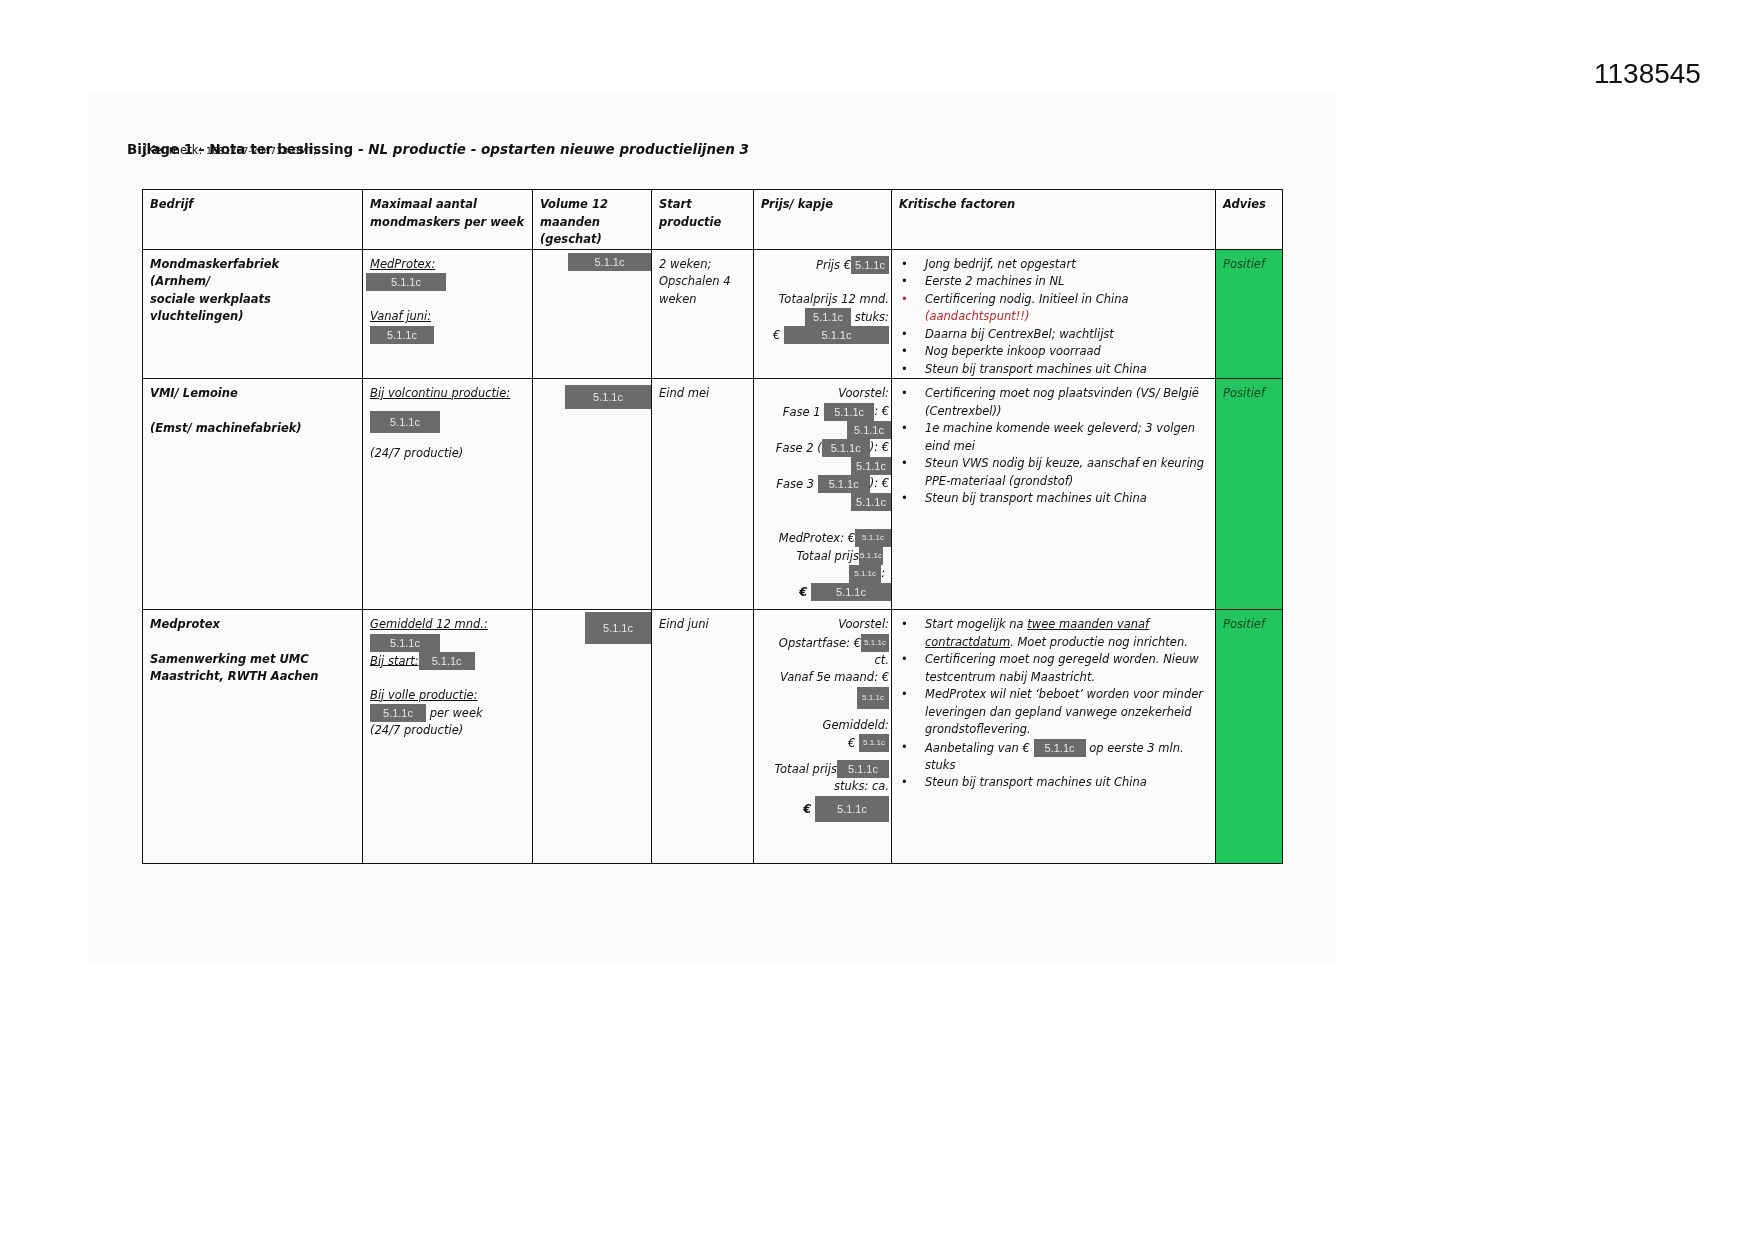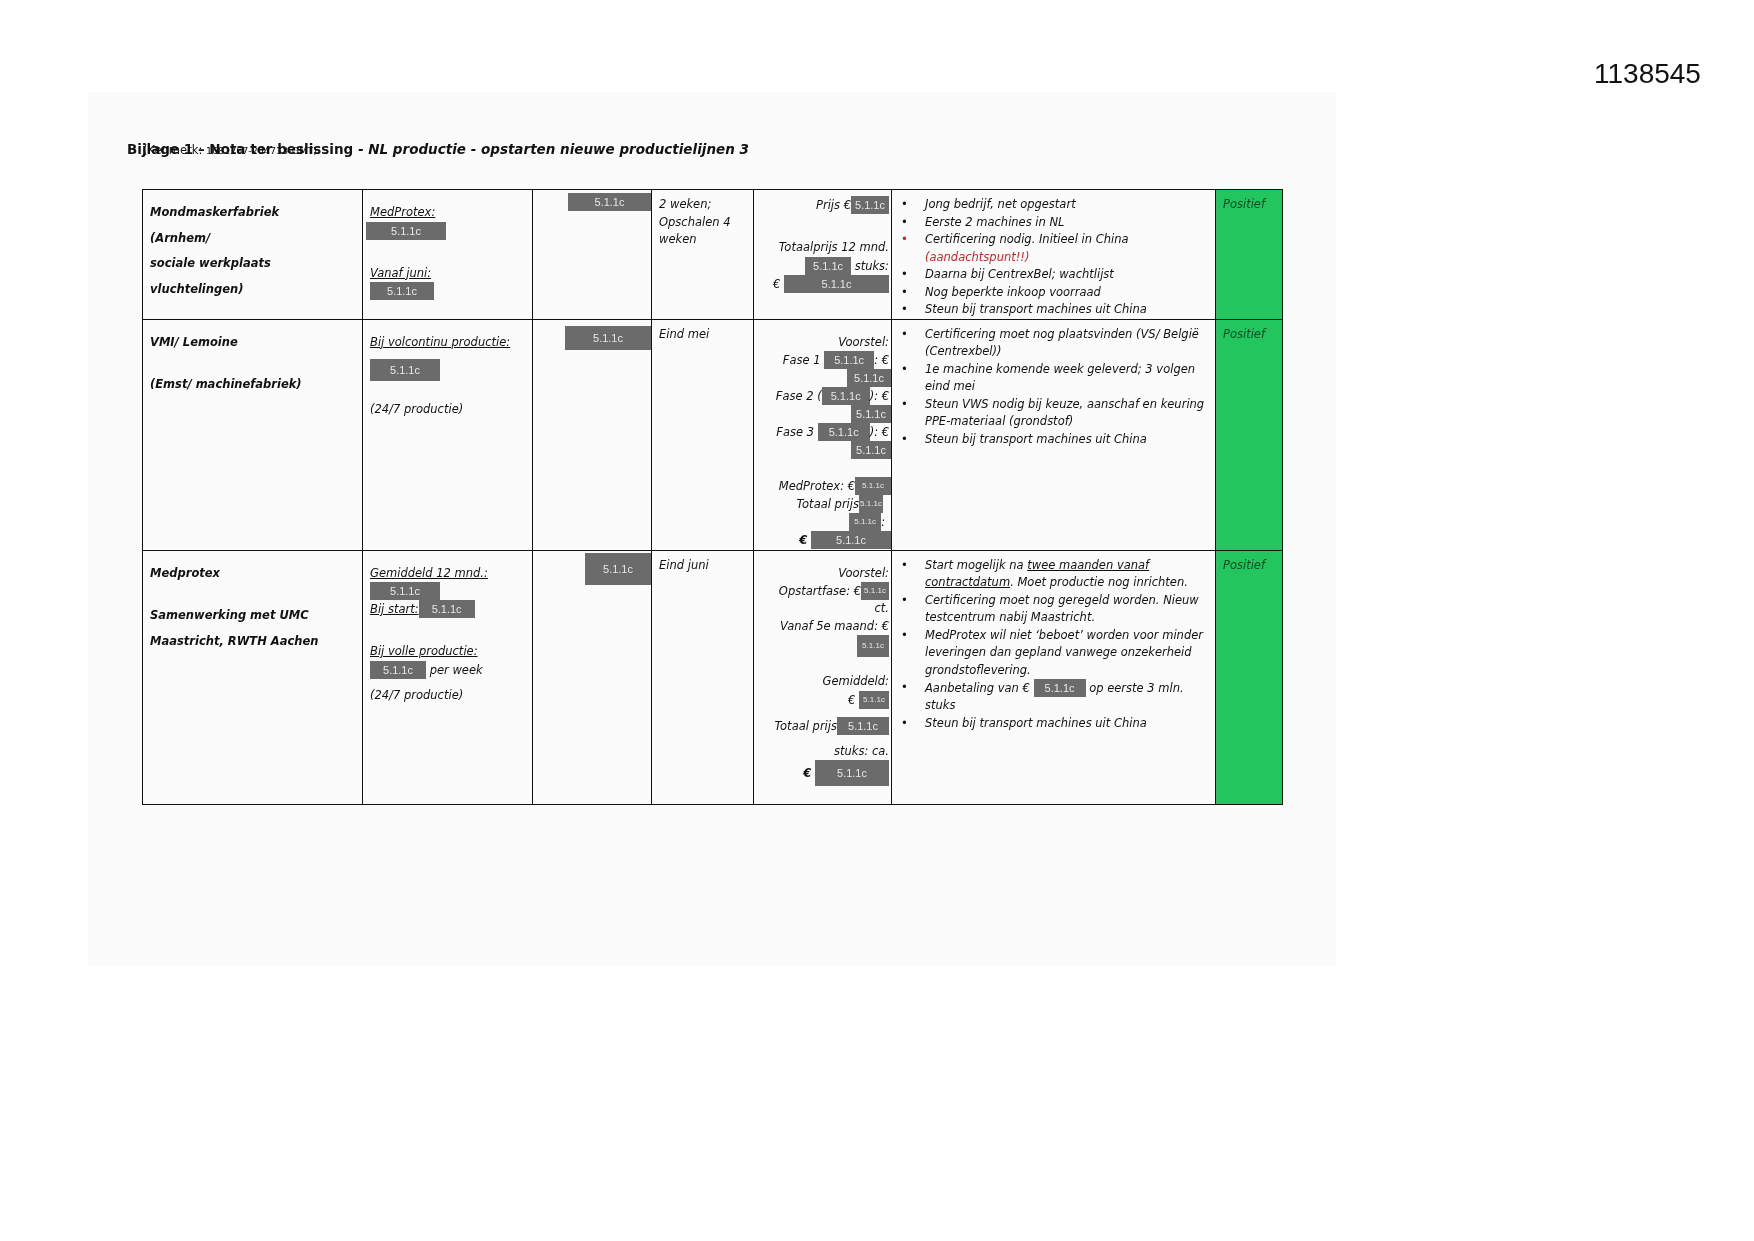--- a/index.html
+++ b/index.html
@@ -22,21 +22,21 @@
   .red{color:#c0262a;}
   .redact{display:inline-block;background:#6b6b6b;color:#e8e8e8;font-style:normal;font-family:"Liberation Sans",sans-serif;font-size:11px;text-align:center;line-height:18px;height:18px;vertical-align:middle;}
   .rs{font-size:8px;}
   .right{text-align:right;}
   .green{background:#22c55e;}
   .advies{color:#0a4a22;font-style:italic;font-size:11px;}
   ul.kf{margin:0;padding:0;list-style:none;}
   ul.kf li{position:relative;padding-left:26px;}
   ul.kf li::before{content:"•";position:absolute;left:2px;top:0;font-style:normal;}
   ul.kf li.redbullet::before{color:#c0262a;}
-  .blk{display:block;margin-top:8px;}
+  .blk{display:block;}
   .gap{height:17px;}
   .cell-rel{position:relative;}
 </style>
 </head>
 <body>
 
 <div class="bgbox"></div>
 
 <div class="docnum">1138545</div>
 
@@ -47,20 +47,29 @@
   <colgroup>
     <col style="width:220px">
       <col style="width:170px">
       <col style="width:119px">
       <col style="width:102px">
       <col style="width:138px">
       <col style="width:324px">
       <col style="width:67px">
   </colgroup>
   <tbody>
+      <tr class="hdr">
+    <td>Bedrijf</td>
+    <td>Maximaal aantal mondmaskers per week</td>
+    <td>Volume 12 maanden (geschat)</td>
+    <td>Start productie</td>
+    <td>Prijs/ kapje</td>
+    <td>Kritische factoren</td>
+    <td>Advies</td>
+  </tr>
 
   <tr class="r1">
     <td class="bold">
       <span class="blk">Mondmaskerfabriek</span>
       <span class="blk">(Arnhem/</span>
       <span class="blk">sociale werkplaats</span>
       <span class="blk">vluchtelingen)</span>
     </td>
     <td>
       <span class="blk u">MedProtex:</span>

